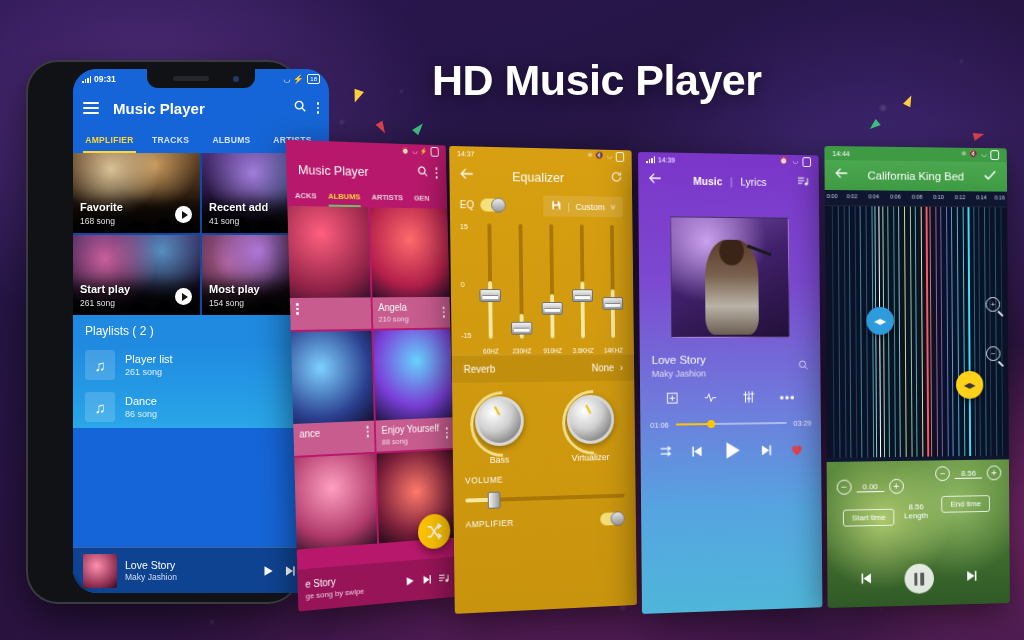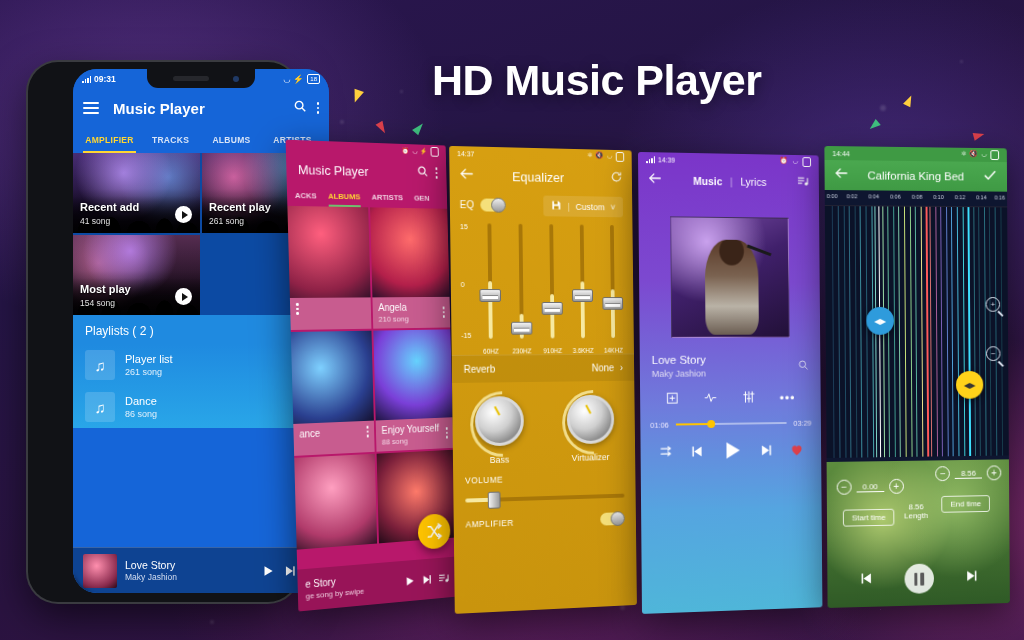--- a/index.html
+++ b/index.html
@@ -380,32 +380,40 @@
 
       <div class="p1-tabs">
         <div class="active">AMPLIFIER</div>
         <div>TRACKS</div>
         <div>ALBUMS</div>
         <div>ARTISTS</div>
       </div>
 
       <div class="p1-grid">
         <div class="gcard">
+          <div class="art art-a"></div>
+          <div class="silhouette"></div>
+          <div class="shade"></div>
+          <div class="ttl">Favorite</div>
+          <div class="sub">168 song</div>
+          <div class="playbtn"></div>
+        </div>
+        <div class="gcard">
           <div class="art art-b"></div>
           <div class="silhouette"></div>
           <div class="shade"></div>
           <div class="ttl">Recent add</div>
           <div class="sub">41 song</div>
           <div class="playbtn"></div>
         </div>
         <div class="gcard">
           <div class="art art-c"></div>
           <div class="silhouette"></div>
           <div class="shade"></div>
-          <div class="ttl">Recent play</div>
+          <div class="ttl">Start play</div>
           <div class="sub">261 song</div>
           <div class="playbtn"></div>
         </div>
         <div class="gcard">
           <div class="art art-d"></div>
           <div class="silhouette"></div>
           <div class="shade"></div>
           <div class="ttl">Most play</div>
           <div class="sub">154 song</div>
           <div class="playbtn"></div>

